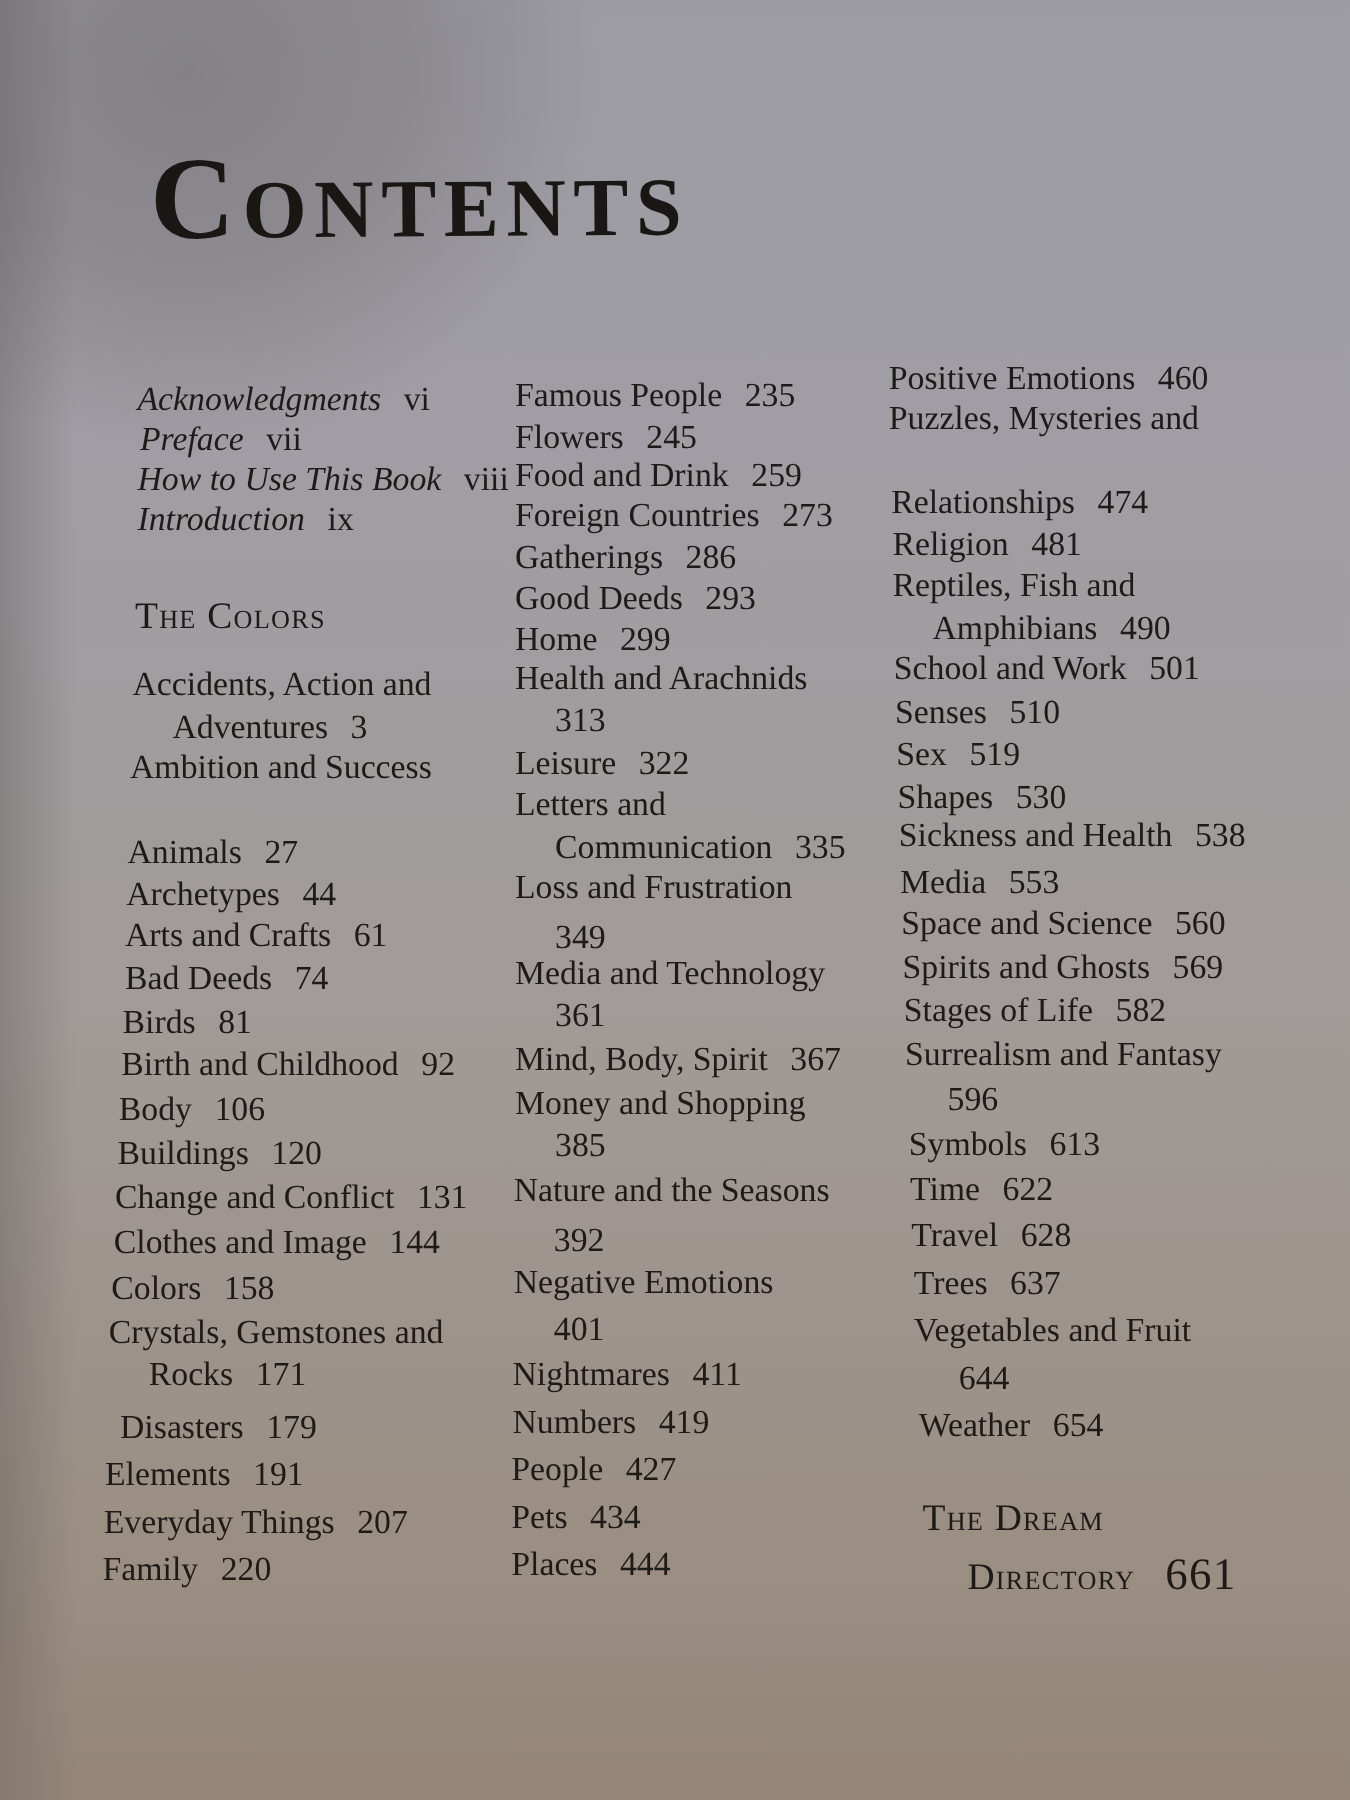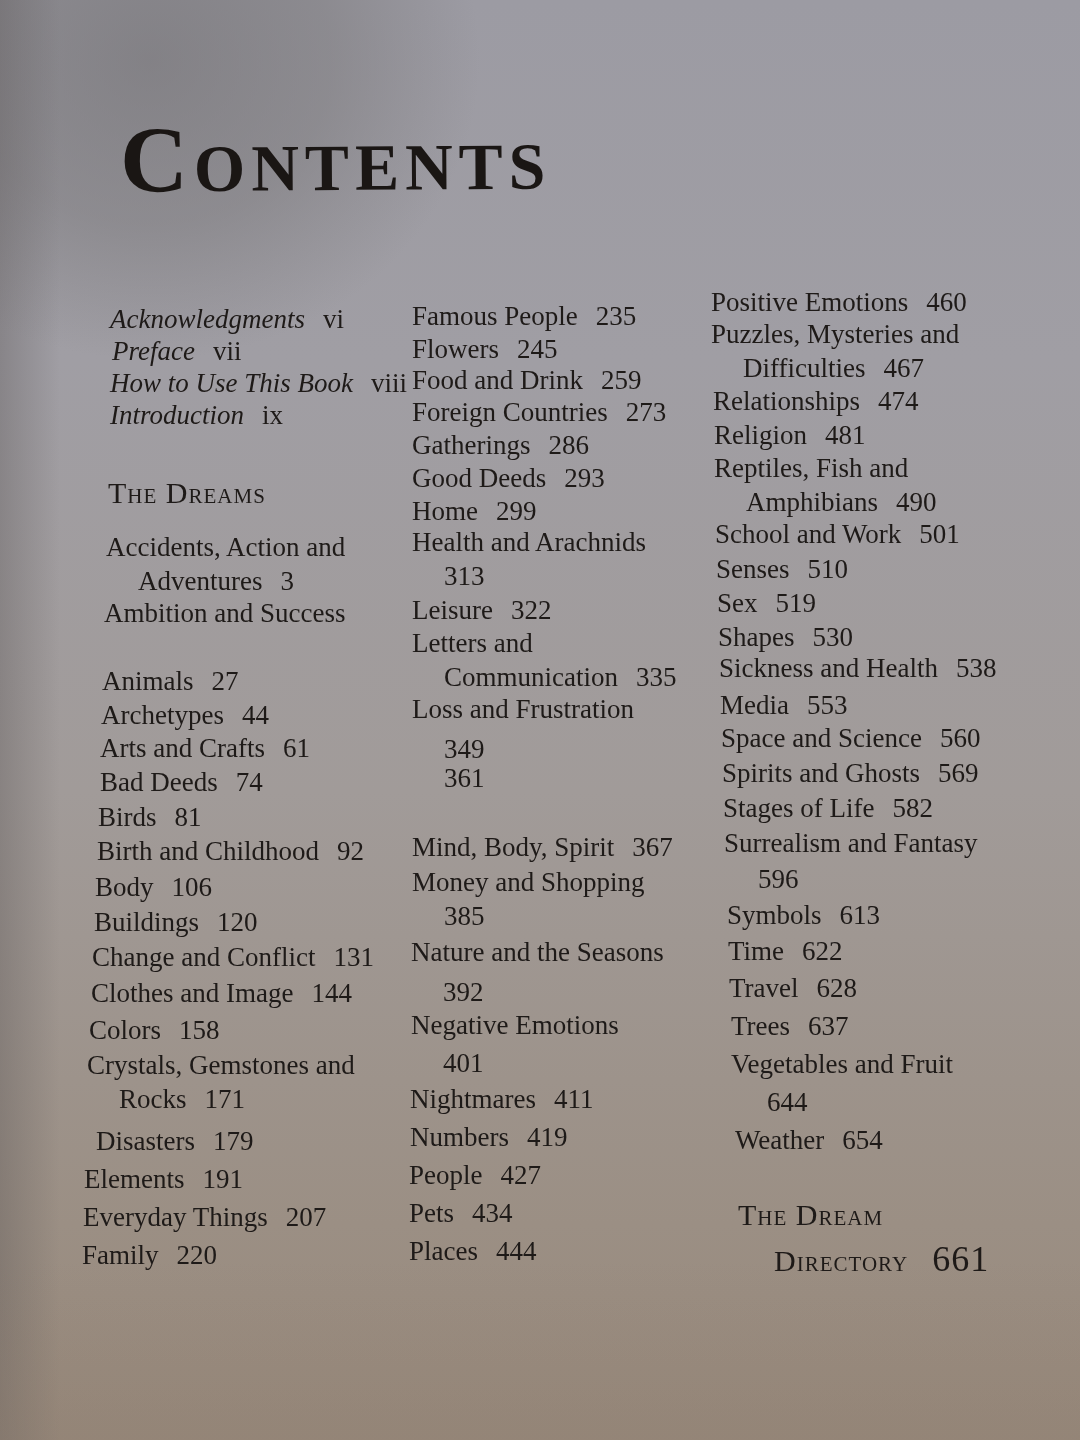--- a/index.html
+++ b/index.html
@@ -53,21 +53,21 @@
     <span class="italic">Preface</span><span class="num">vii</span>
   </div>
   <div class="entry" style="left:0;top:366px;">
     <span class="italic">How to Use This Book</span><span class="num">viii</span>
   </div>
   <div class="entry" style="left:0;top:398px;">
     <span class="italic">Introduction</span><span class="num">ix</span>
   </div>
 </div>
 
-<div class="section-head" style="left:108px;top:476px;">The Dreams</div>
+<div class="section-head" style="left:108px;top:476px;">The Colors</div>
 
 <div class="col" style="left:0;top:0;">
   <div class="entry" style="left:106px;top:530px;">
     <span>Accidents, Action and</span>
     <span class="cont" style="margin-top:0px;"><span>Adventures</span><span class="num">3</span></span>
   </div>
   <div class="entry" style="left:104px;top:596px;">
     <span>Ambition and Success</span>
   </div>
   <div class="entry" style="left:102px;top:664px;"><span>Animals</span><span class="num">27</span></div>
@@ -106,20 +106,21 @@
   <div class="entry" style="left:412px;top:593px;"><span>Leisure</span><span class="num">322</span></div>
   <div class="entry" style="left:412px;top:626px;">
     <span>Letters and</span>
     <span class="cont"><span>Communication</span><span class="num">335</span></span>
   </div>
   <div class="entry" style="left:412px;top:692px;">
     <span>Loss and Frustration</span>
     <span class="cont" style="margin-top:6px;"><span>349</span></span>
   </div>
   <div class="entry" style="left:412px;top:761px;">
+    <span>Media and Technology</span>
     <span class="cont"><span>361</span></span>
   </div>
   <div class="entry" style="left:412px;top:830px;"><span>Mind, Body, Spirit</span><span class="num">367</span></div>
   <div class="entry" style="left:412px;top:865px;">
     <span>Money and Shopping</span>
     <span class="cont"><span>385</span></span>
   </div>
   <div class="entry" style="left:411px;top:935px;">
     <span>Nature and the Seasons</span>
     <span class="cont" style="margin-top:6px;"><span>392</span></span>
@@ -132,21 +133,20 @@
   <div class="entry" style="left:410px;top:1120px;"><span>Numbers</span><span class="num">419</span></div>
   <div class="entry" style="left:409px;top:1158px;"><span>People</span><span class="num">427</span></div>
   <div class="entry" style="left:409px;top:1196px;"><span>Pets</span><span class="num">434</span></div>
   <div class="entry" style="left:409px;top:1234px;"><span>Places</span><span class="num">444</span></div>
 </div>
 
 <div class="col" style="left:0;top:0;">
   <div class="entry" style="left:711px;top:285px;"><span>Positive Emotions</span><span class="num">460</span></div>
   <div class="entry" style="left:711px;top:317px;">
     <span>Puzzles, Mysteries and</span>
-    <span class="cont"><span>Difficulties</span><span class="num">467</span></span>
   </div>
   <div class="entry" style="left:713px;top:384px;"><span>Relationships</span><span class="num">474</span></div>
   <div class="entry" style="left:714px;top:418px;"><span>Religion</span><span class="num">481</span></div>
   <div class="entry" style="left:714px;top:451px;">
     <span>Reptiles, Fish and</span>
     <span class="cont"><span>Amphibians</span><span class="num">490</span></span>
   </div>
   <div class="entry" style="left:715px;top:517px;"><span>School and Work</span><span class="num">501</span></div>
   <div class="entry" style="left:716px;top:552px;"><span>Senses</span><span class="num">510</span></div>
   <div class="entry" style="left:717px;top:586px;"><span>Sex</span><span class="num">519</span></div>

